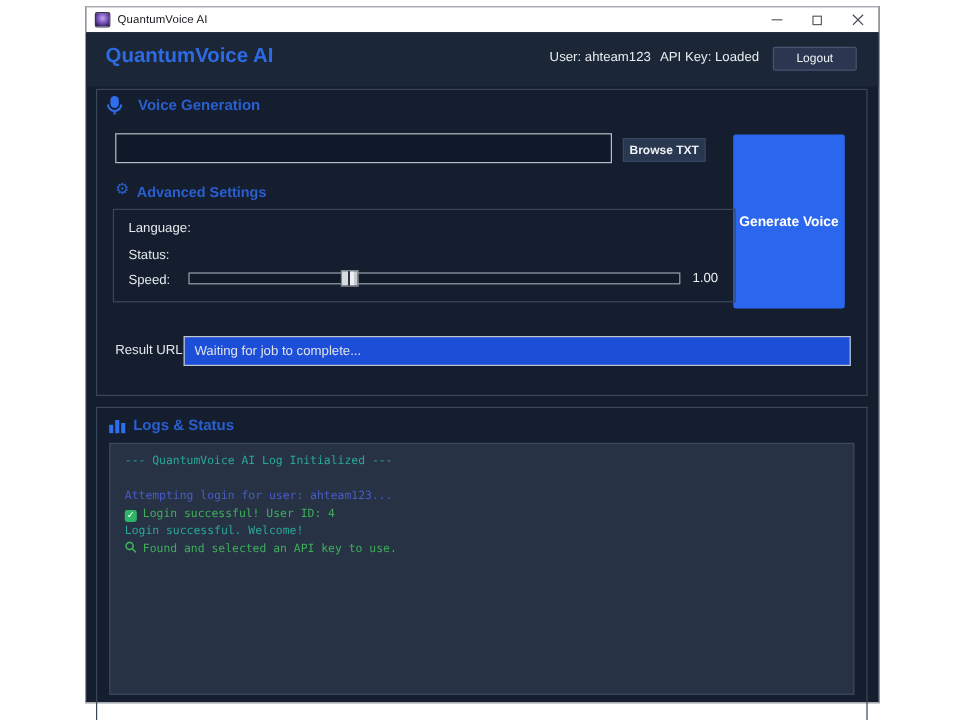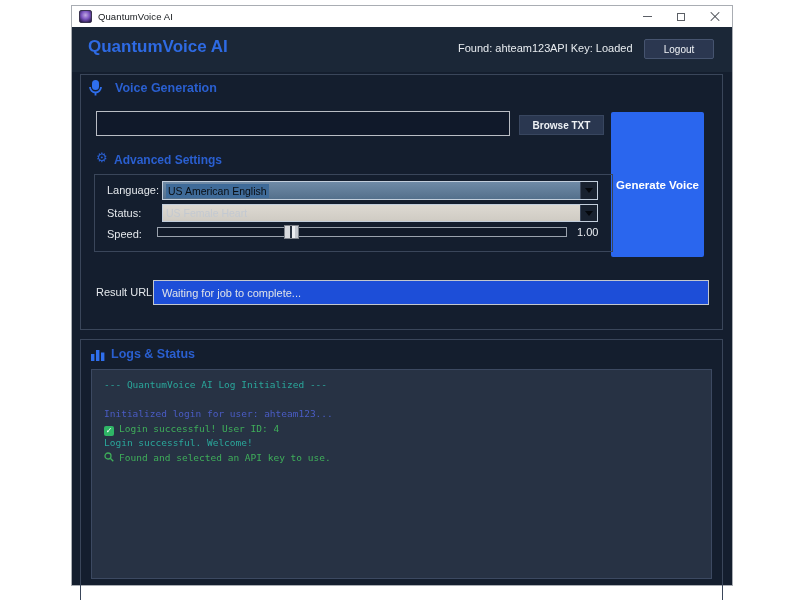--- a/index.html
+++ b/index.html
@@ -56,21 +56,21 @@
 
   .mic-icon { position:absolute; left:7px; top:4px; }
   .vg-title { left:34px; top:6px; }
 
   .text-input {
     position:absolute; left:15px; top:36px; width:414px; height:25px;
     background:#10192a; border:1px solid #b9bdc4; color:#e6e9ee;
     font-size:11px; padding:0 6px; font-family:"Liberation Sans", sans-serif;
   }
   .browse-btn {
-    position:absolute; left:438px; top:40px; width:85px; height:20px;
+    position:absolute; left:438px; top:40px; width:69px; height:20px;
     background:#2a3750; border:1px solid #38465f; color:#eef1f5;
     font-size:10px; font-weight:bold; display:flex; align-items:center; justify-content:center;
     cursor:pointer; font-family:"Liberation Sans", sans-serif;
   }
   .generate-btn {
     position:absolute; left:530px; top:37px; width:93px; height:145px;
     background:#2a66ee; border:none; border-radius:2px; color:#ffffff;
     font-size:11.5px; font-weight:bold; display:flex; align-items:center; justify-content:center;
     cursor:pointer; font-family:"Liberation Sans", sans-serif;
   }
@@ -149,21 +149,21 @@
         <span class="win-btn">
             <span class="glyph-close"></span>
           </span>
       </span>
     </div>
 
     <div class="content">
 
       <div class="header">
         <div class="header-title">QuantumVoice AI</div>
-        <div class="hdr-label lbl-user">Found: ahteam123</div>
+        <div class="hdr-label lbl-user">User: ahteam123</div>
         <div class="hdr-label lbl-api">API Key: Loaded</div>
         <button class="logout-btn">Logout</button>
       </div>
 
       <div class="groupbox gb-voice">
         <svg class="mic-icon" width="15" height="18" viewBox="0 0 15 18">
           <rect x="4" y="1" width="7" height="10" rx="3.5" fill="#2f6fed"></rect>
           <path d="M2 8 a5.5 5.5 0 0 0 11 0" stroke="#2f6fed" stroke-width="1.8" fill="none"></path>
           <line x1="7.5" y1="13.5" x2="7.5" y2="16.5" stroke="#2f6fed" stroke-width="1.8"></line>
         </svg>
@@ -171,32 +171,22 @@
 
         <input class="text-input" type="text" value="" style="">
         <button class="browse-btn">Browse TXT</button>
         <button class="generate-btn">Generate Voice</button>
 
         <span class="gear-icon">⚙</span>
         <div class="gb-title adv-title">Advanced Settings</div>
 
         <div class="adv-box">
           <div class="form-label" style="top:9px">Language:</div>
-          <div class="combo combo-lang">
-            <span class="combo-field">
-                <span class="combo-sel">US American English</span>
-              </span>
-            <span class="combo-arrow"></span>
-          </div>
 
           <div class="form-label" style="top:32px">Status:</div>
-          <div class="combo combo-voice">
-            <span class="combo-field">US Female Heart</span>
-            <span class="combo-arrow"></span>
-          </div>
 
           <div class="form-label" style="top:53px">Speed:</div>
           <div class="slider-track">
             <div class="slider-handle" style="left: 31%;"></div>
           </div>
           <div class="speed-value">1.00</div>
         </div>
 
         <div class="result-label">Result URL:</div>
         <input class="result-input" type="text" value="Waiting for job to complete..." style="">
@@ -205,21 +195,21 @@
       <div class="groupbox gb-logs">
         <svg class="chart-icon" width="16" height="16" viewBox="0 0 16 16">
           <rect x="1" y="8" width="3.4" height="7" fill="#2f6fed"></rect>
           <rect x="6" y="4" width="3.4" height="11" fill="#2f6fed"></rect>
           <rect x="11" y="6.5" width="3.4" height="8.5" fill="#2f6fed"></rect>
         </svg>
         <div class="gb-title logs-title">Logs &amp; Status</div>
         <div class="log-area">
             <div class="log-line"><span style="color: rgb(42, 167, 155);">--- QuantumVoice AI Log Initialized ---</span></div>
             <div class="log-line">&nbsp;</div>
-            <div class="log-line"><span style="color: rgb(74, 92, 197);">Initialized login for user: ahteam123...</span></div>
+            <div class="log-line"><span style="color: rgb(74, 92, 197);">Attempting login for user: ahteam123...</span></div>
             <div class="log-line"><span class="log-check">✓</span><span style="color: rgb(63, 174, 90);">Login successful! User ID: 4</span></div>
             <div class="log-line"><span style="color: rgb(42, 167, 155);">Login successful. Welcome!</span></div>
             <div class="log-line"><svg width="10" height="10" viewBox="0 0 10 10" class="log-mag">
                 <circle cx="4" cy="4" r="3" fill="none" stroke="#3fae5a" stroke-width="1.3"></circle>
                 <line x1="6.3" y1="6.3" x2="9.3" y2="9.3" stroke="#3fae5a" stroke-width="1.3"></line>
               </svg><span style="color: rgb(63, 174, 90);">Found and selected an API key to use.</span></div>
           </div>
       </div>
 
     </div>

